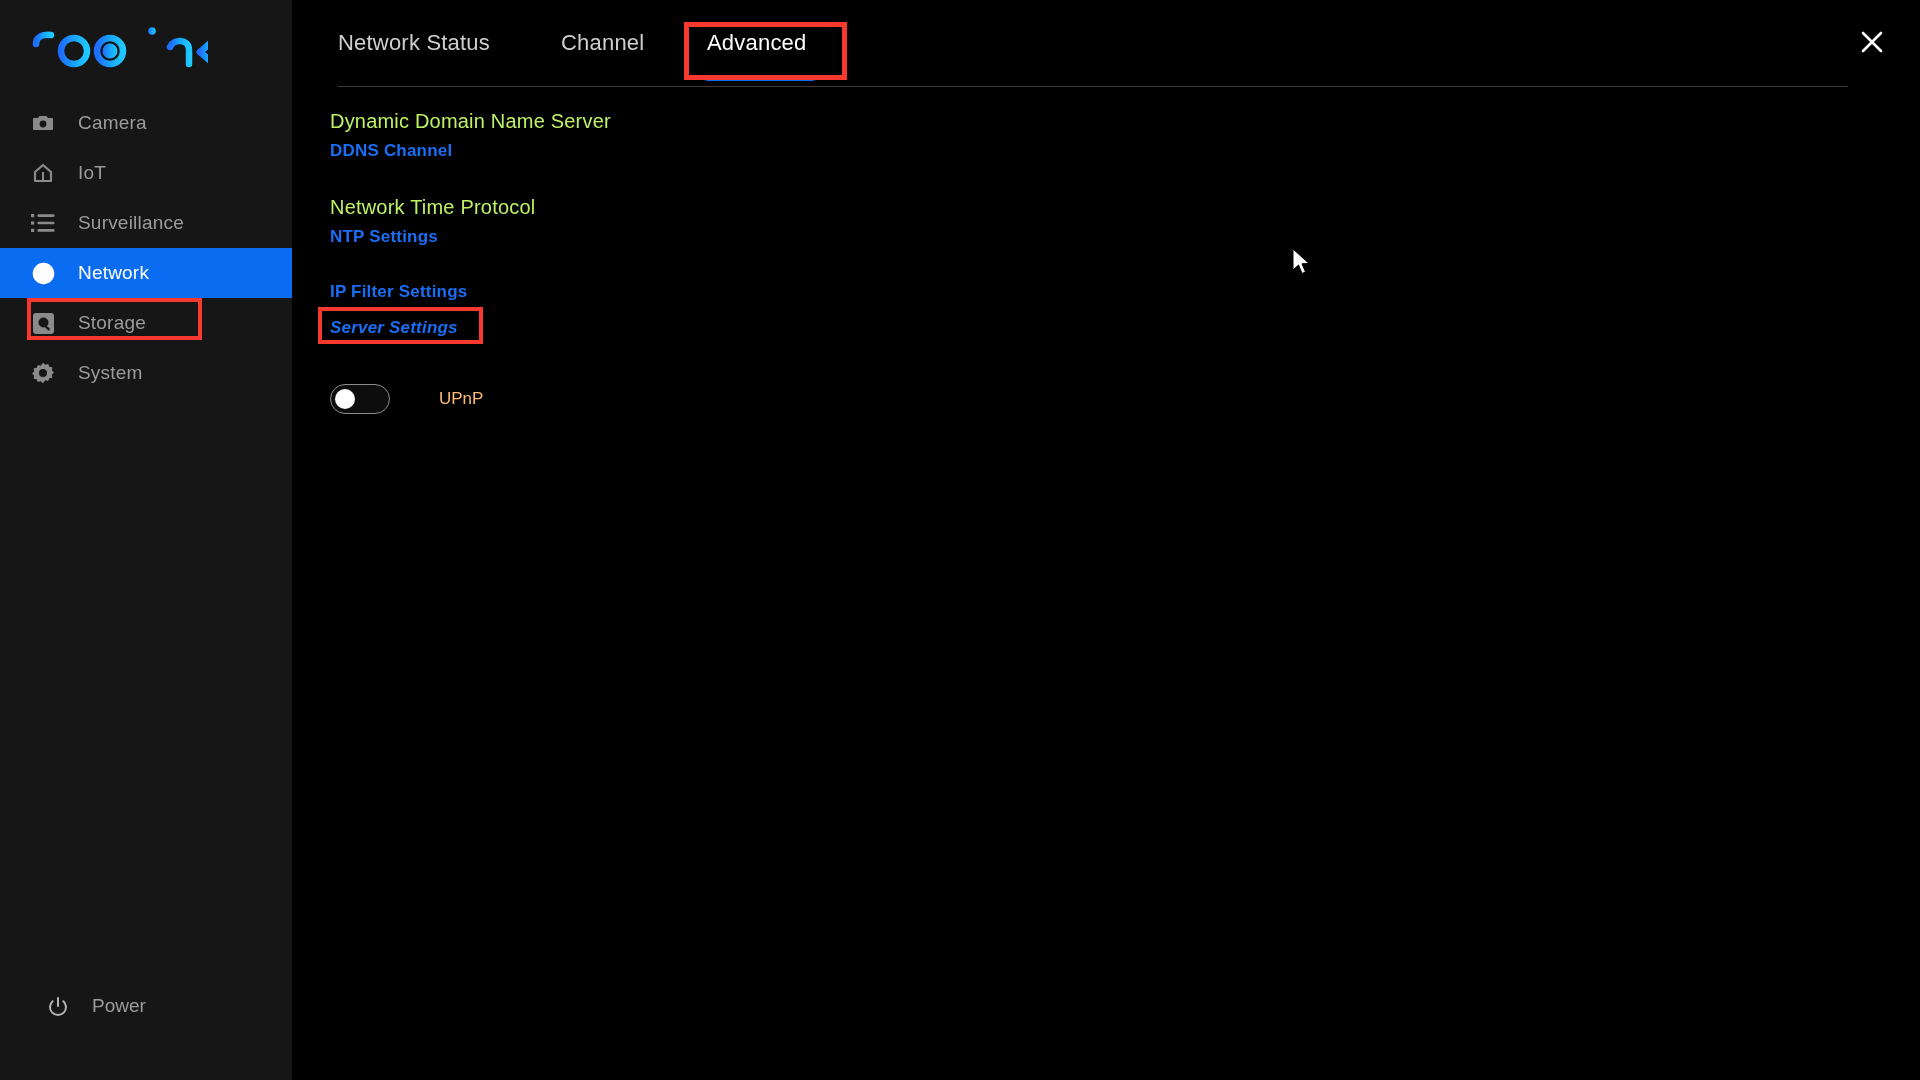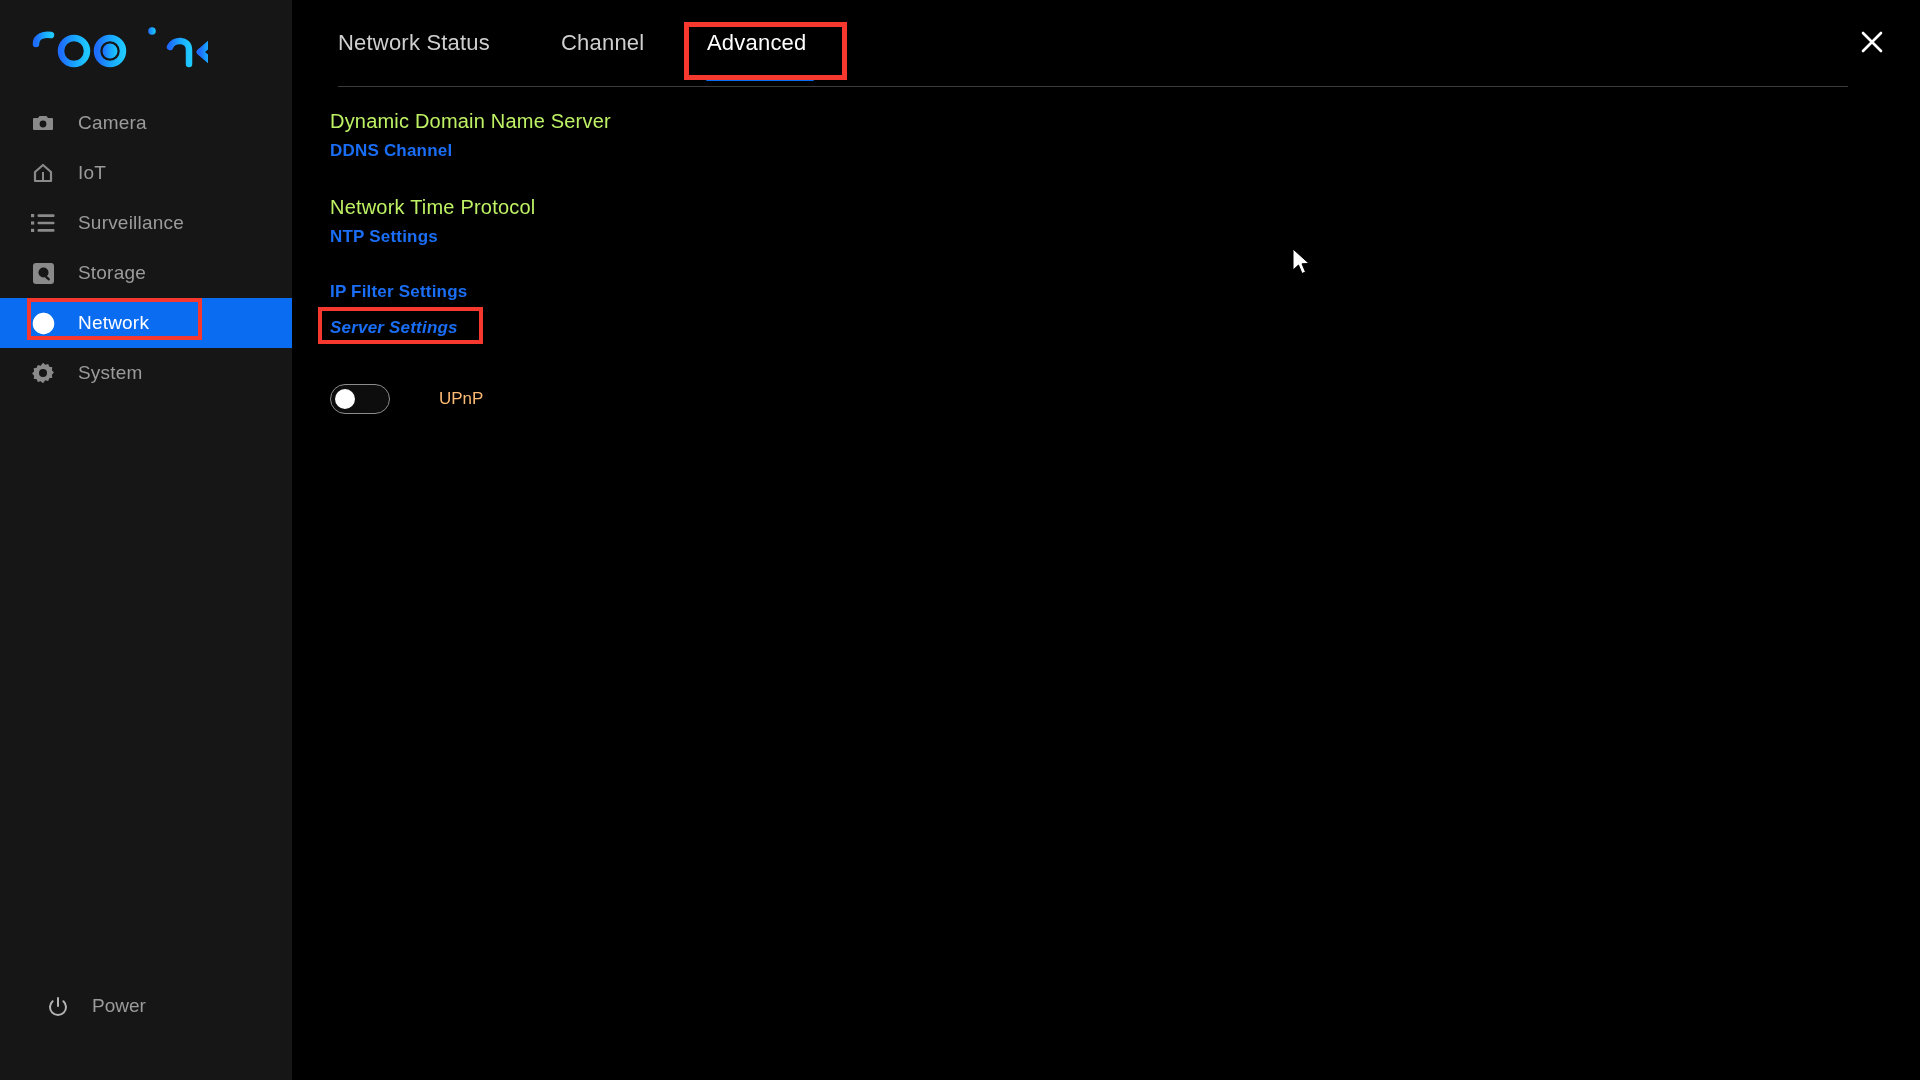--- a/index.html
+++ b/index.html
@@ -195,42 +195,42 @@
             <rect x="0" y="8.4" width="3.2" height="3.2"></rect>
             <rect x="0" y="15.8" width="3.2" height="3.2"></rect>
             <rect x="6.5" y="1.3" width="17" height="2.6" rx="1"></rect>
             <rect x="6.5" y="8.7" width="17" height="2.6" rx="1"></rect>
             <rect x="6.5" y="16.1" width="17" height="2.6" rx="1"></rect>
           </svg>
         </span>
         <span class="nav-label">Surveillance</span>
       </div>
 
-      <div class="nav-item">
-        <span class="nav-ico">
-          <svg width="23" height="23" viewBox="0 0 23 23" fill="#8a8a8a">
-            <rect x="1" y="1" width="21" height="21" rx="3"></rect>
-            <circle cx="11.5" cy="10.5" r="5" fill="#161616"></circle>
-            <rect x="14.2" y="13.5" width="5.4" height="2.4" rx="1.2" transform="rotate(40 14.2 13.5)" fill="#161616"></rect>
-          </svg>
-        </span>
-        <span class="nav-label">Storage</span>
-      </div>
-
       <div class="nav-item active">
         <span class="nav-ico">
           <svg width="25" height="25" viewBox="0 0 24 24" fill="none" stroke="#ffffff" stroke-width="1.7">
             <circle cx="12" cy="12" r="9.5"></circle>
             <ellipse cx="12" cy="12" rx="4.3" ry="9.5"></ellipse>
             <path d="M2.6 12h18.8"></path>
             <path d="M4.2 6.6h15.6"></path>
             <path d="M4.2 17.4h15.6"></path>
           </svg>
         </span>
         <span class="nav-label">Network</span>
+      </div>
+
+      <div class="nav-item">
+        <span class="nav-ico">
+          <svg width="23" height="23" viewBox="0 0 23 23" fill="#8a8a8a">
+            <rect x="1" y="1" width="21" height="21" rx="3"></rect>
+            <circle cx="11.5" cy="10.5" r="5" fill="#161616"></circle>
+            <rect x="14.2" y="13.5" width="5.4" height="2.4" rx="1.2" transform="rotate(40 14.2 13.5)" fill="#161616"></rect>
+          </svg>
+        </span>
+        <span class="nav-label">Storage</span>
       </div>
 
       <div class="nav-item">
         <span class="nav-ico">
           <svg width="24" height="24" viewBox="0 0 24 24" fill="#8a8a8a">
             <path d="M12 1.8l2.3 2.0 2.9-.9 1.1 2.8 3.0.5-.4 3.0 2.0 2.3-2.0 2.3.4 3.0-3.0.5-1.1 2.8-2.9-.9L12 22.2l-2.3-2.0-2.9.9-1.1-2.8-3.0-.5.4-3.0L1.1 12.5l2.0-2.3-.4-3.0 3.0-.5 1.1-2.8 2.9.9z"></path>
             <circle cx="12" cy="12" r="4" fill="#161616"></circle>
           </svg>
         </span>
         <span class="nav-label">System</span>

